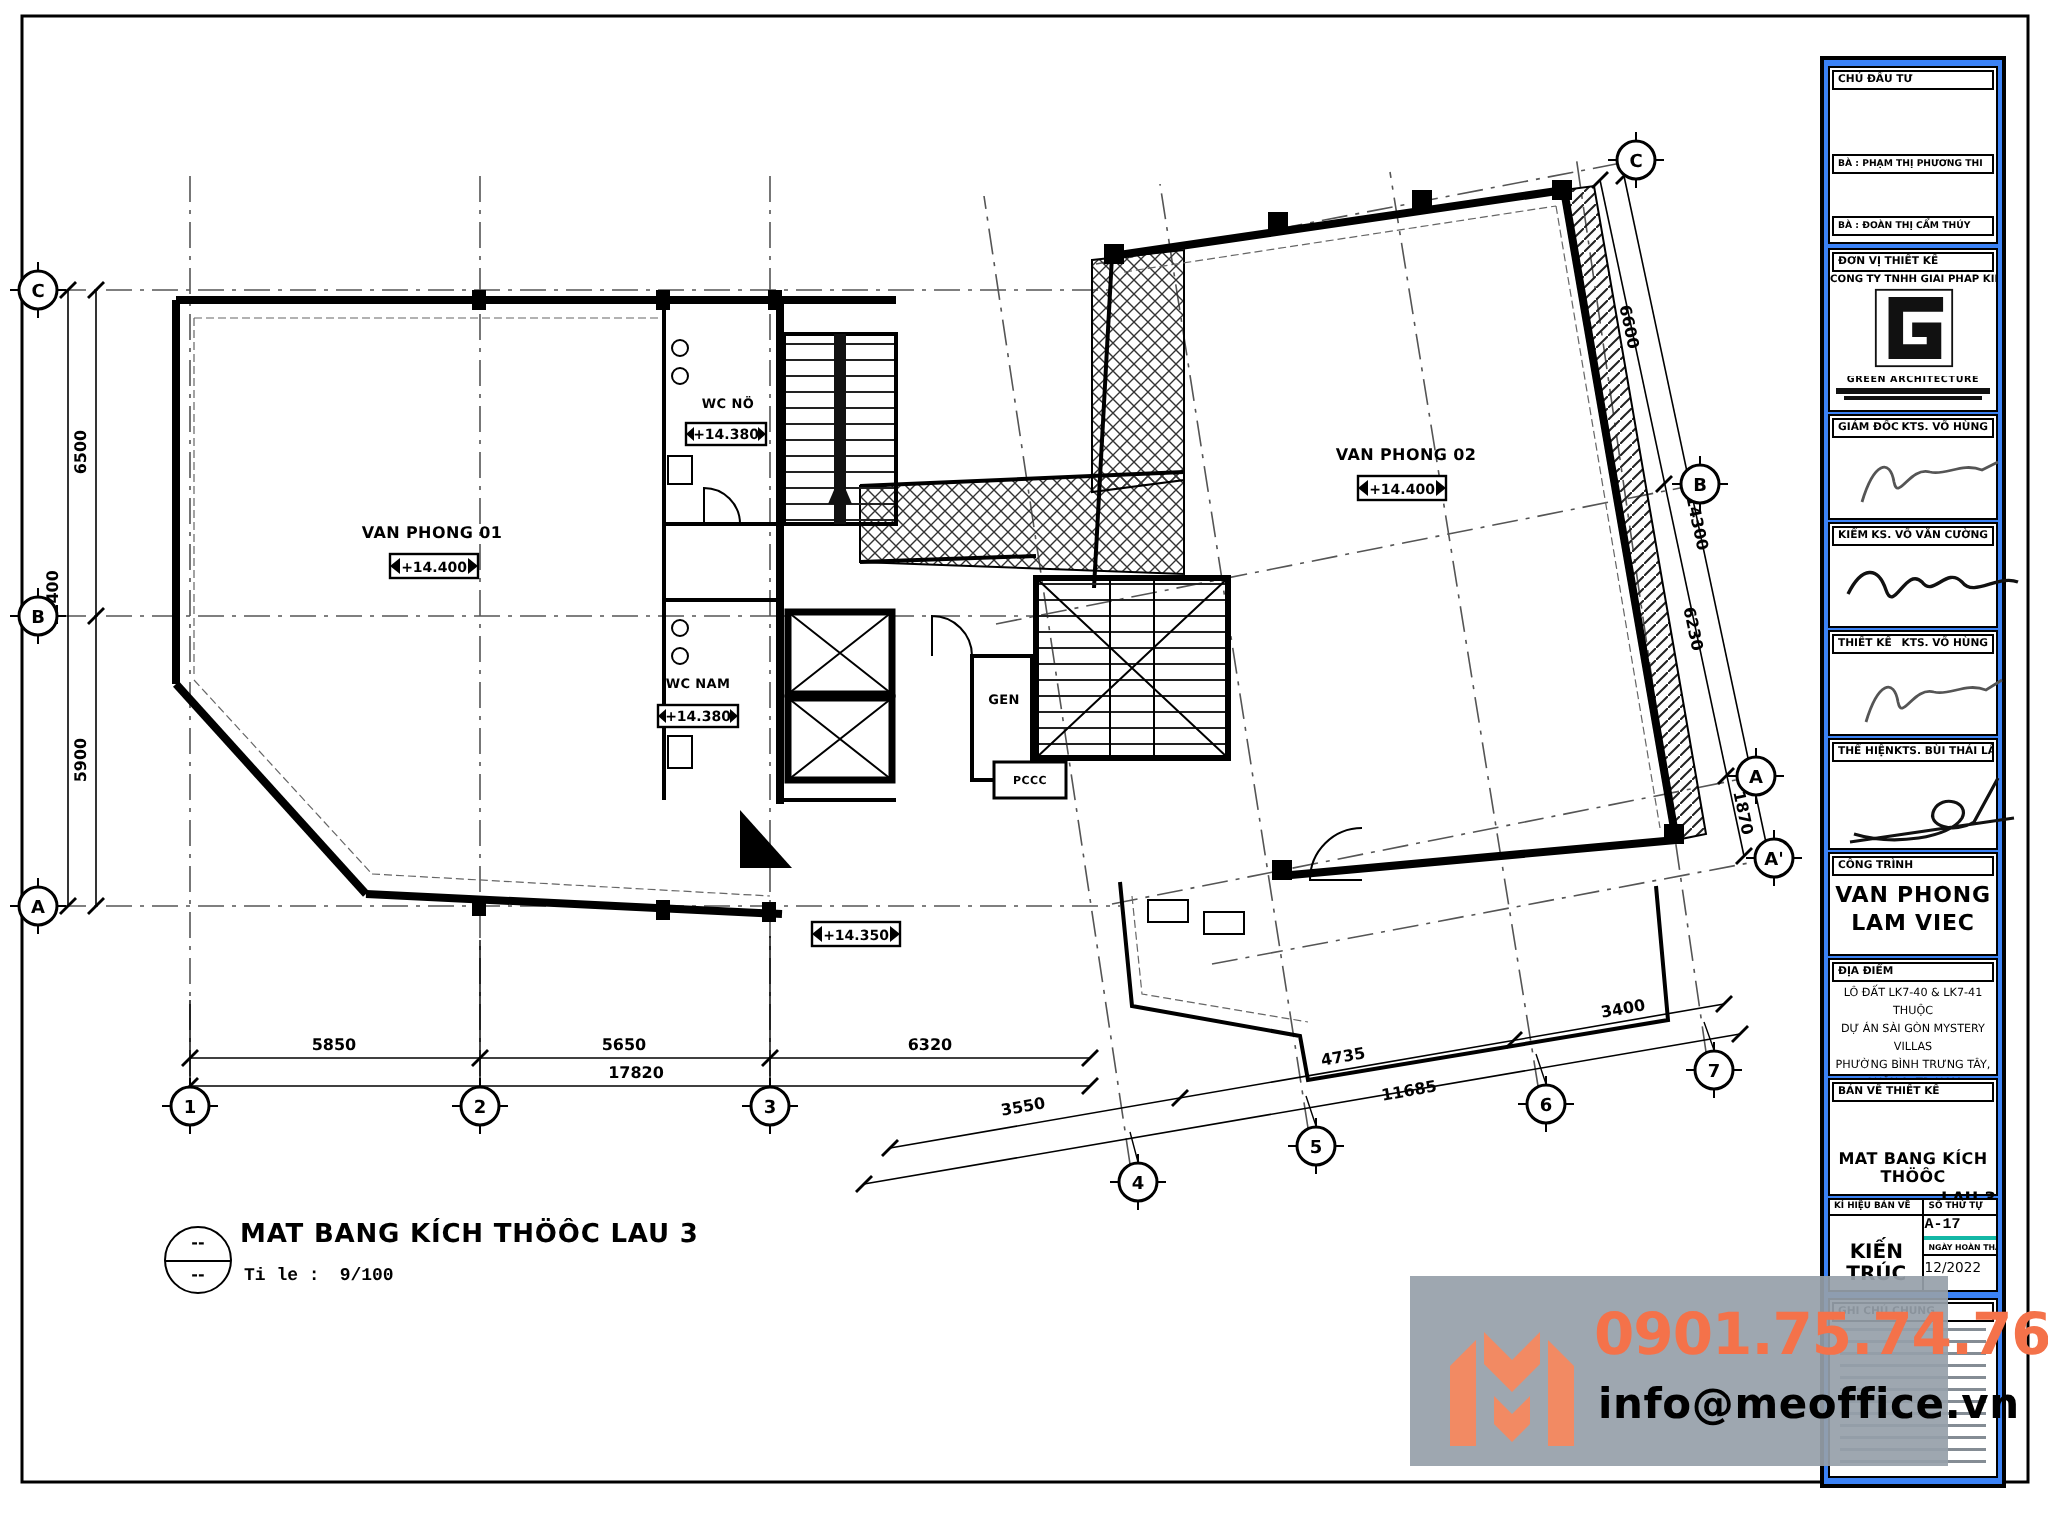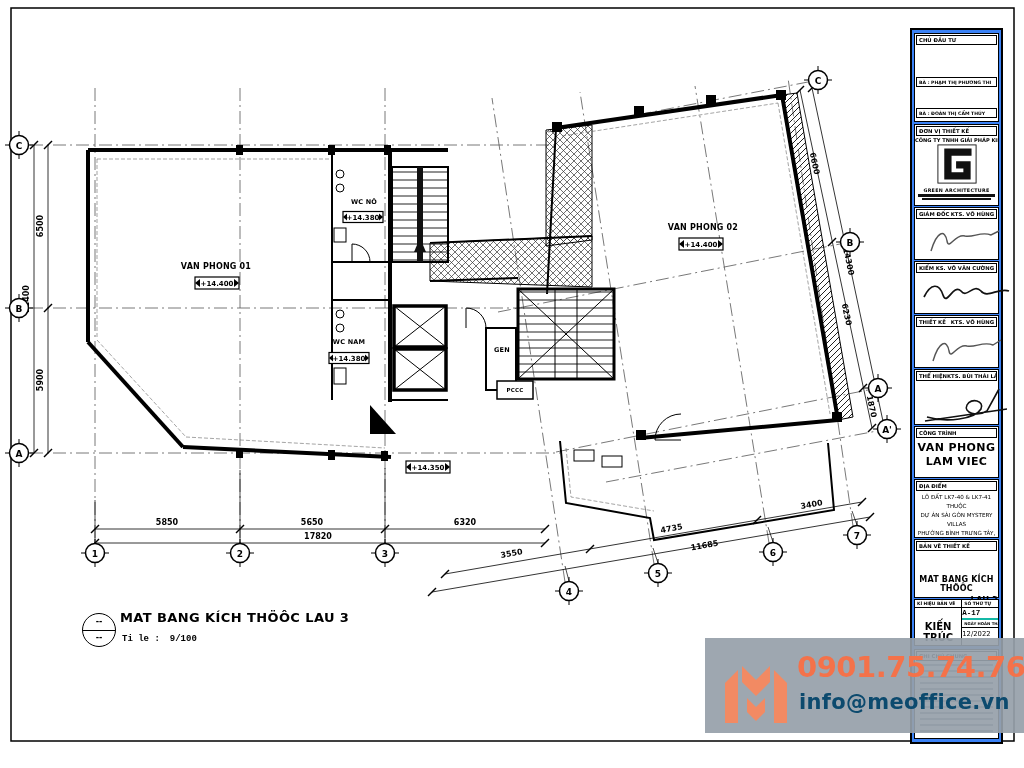--- a/index.html
+++ b/index.html
@@ -44,25 +44,25 @@
   
   #dwg-symbol{position:absolute;left:82px;top:613px;width:34px;height:34px;border:1.6px solid #000;
     border-radius:50%;box-sizing:border-box;}
   #dwg-symbol .mid{position:absolute;left:0;right:0;top:50%;border-top:1.4px solid #000;}
   #dwg-symbol .t,#dwg-symbol .b{position:absolute;left:0;right:0;text-align:center;font-size:8px;font-weight:bold;line-height:8px;}
   #dwg-symbol .t{top:4px;} #dwg-symbol .b{bottom:4px;}
   #dwg-title{position:absolute;left:120px;top:610px;font-size:13px;font-weight:bold;letter-spacing:.4px;white-space:nowrap;}
   #dwg-scale{position:absolute;left:122px;top:633px;font-size:9px;font-weight:bold;}
   #dwg-scale span{margin-right:10px;font-family:Liberation Mono, monospace;}
   
-  #watermark{position:absolute;left:705px;top:638px;width:319px;height:95px;
+  #watermark{position:absolute;left:705px;top:638px;width:269px;height:95px;
     background:rgba(150,159,169,.92);z-index:10;}
   #wm-phone{position:absolute;left:92px;top:12px;font-size:29px;font-weight:800;color:#f4724a;
     letter-spacing:-.5px;white-space:nowrap;}
-  #wm-email{position:absolute;left:94px;top:52px;font-size:21px;font-weight:600;color:#0c4a6e;
+  #wm-email{position:absolute;left:94px;top:52px;font-size:21px;font-weight:600;color:#000000;
     letter-spacing:.3px;white-space:nowrap;}
   #wm-logo{position:absolute;left:16px;top:12px;}
 </style>
 </head>
 <body>
 
 <div id="stage">
 
 <svg id="plan-svg" width="1024" height="768" viewBox="0 0 1024 768" style="position:absolute;left:0;top:0;">
   <defs>

